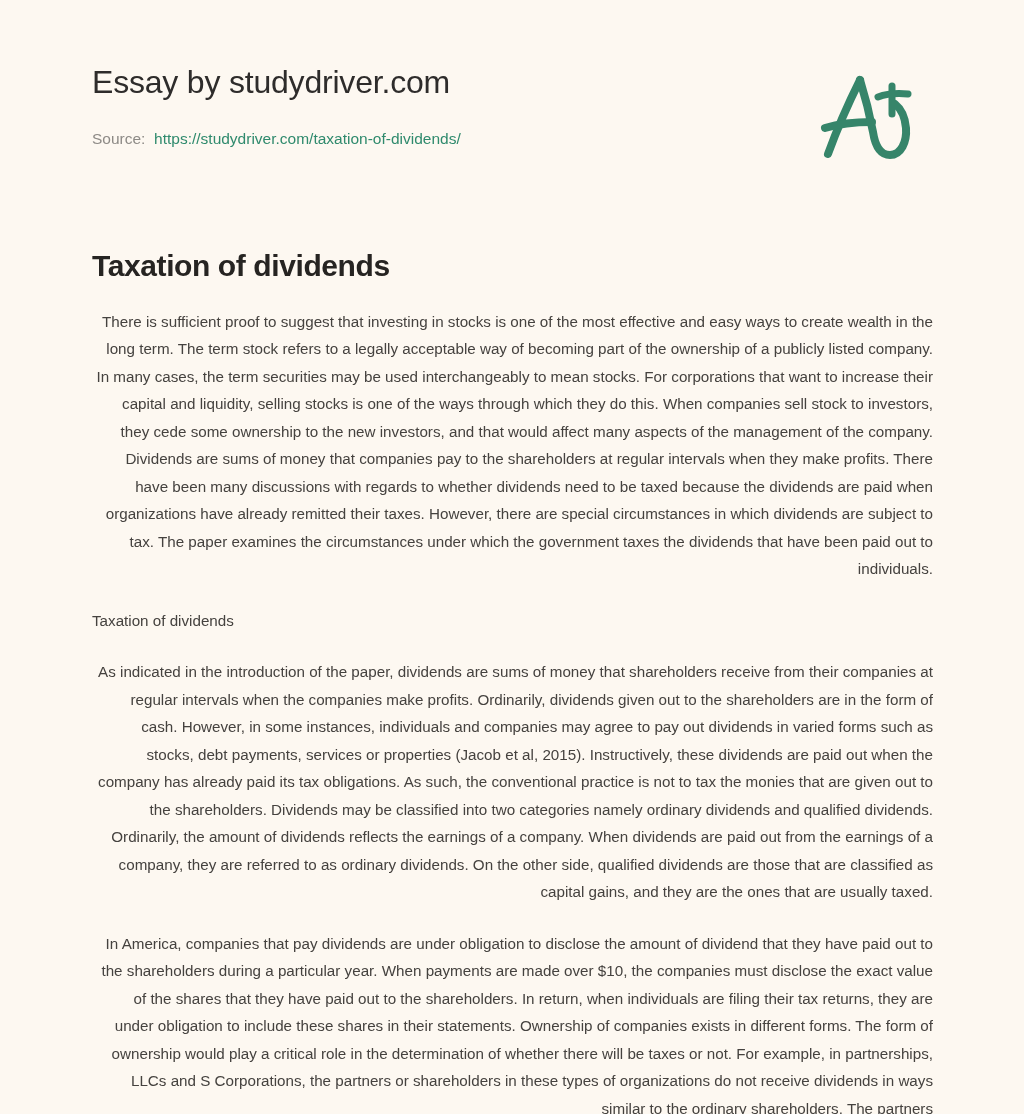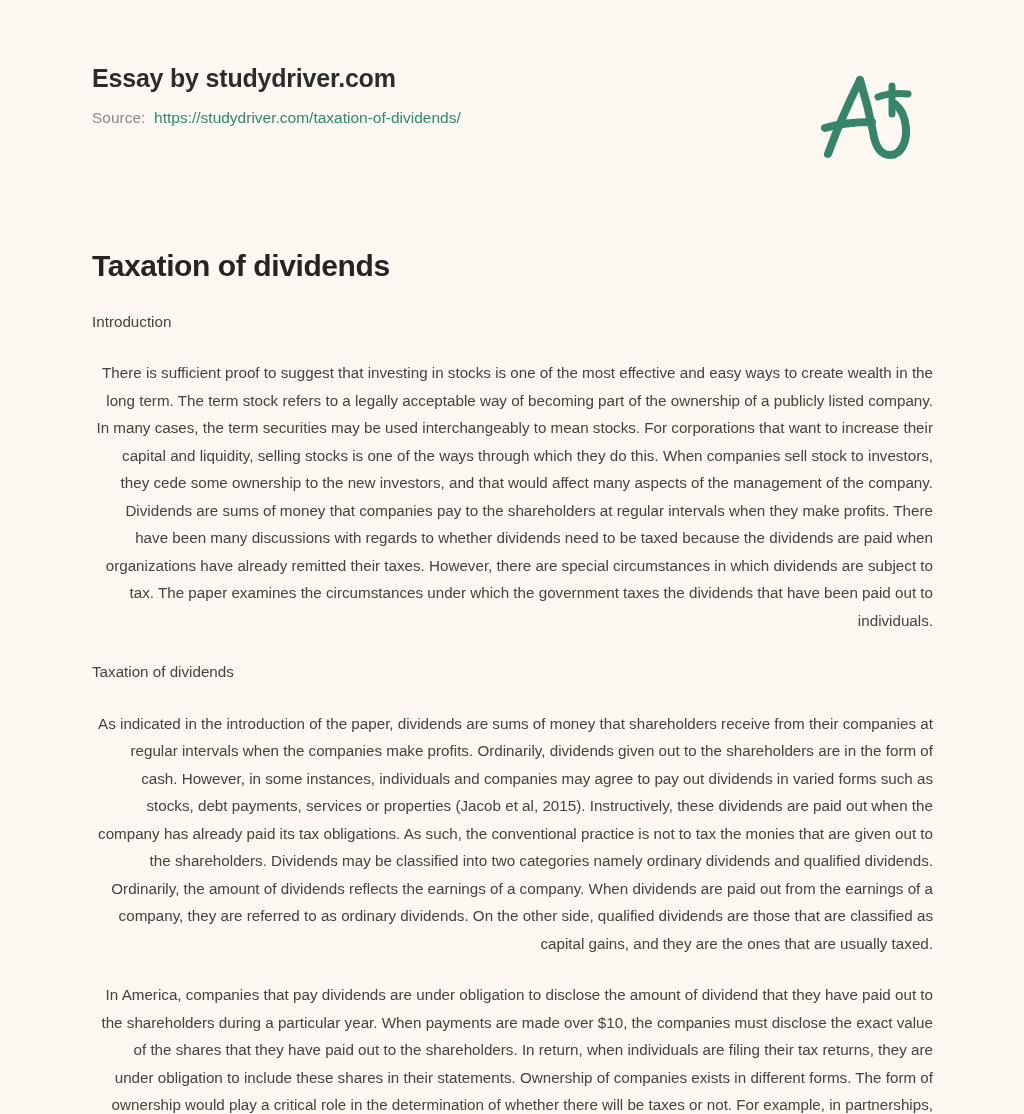--- a/index.html
+++ b/index.html
@@ -33,30 +33,30 @@
   }
 
   .brand-block {
     position: absolute;
     left: 92px;
     top: 63px;
     width: 620px;
   }
 
   .brand-title {
-    font-size: 25px;
-    font-weight: bold;
+    font-size: 32px;
+    font-weight: normal;
     color: #2e2c2b;
     letter-spacing: -0.2px;
     line-height: 1.2;
     margin: 0;
   }
 
   .source-line {
-    margin-top: 15px;
+    margin-top: 28px;
     font-size: 15.5px;
     line-height: 1.3;
     white-space: nowrap;
   }
 
   .source-label {
     color: #8d8a86;
   }
 
   .source-url {
@@ -152,21 +152,20 @@
     </div>
 
   </div>
 
   <div class="article">
 
     <h1 class="article-title">Taxation of dividends</h1>
 
     <div class="body-copy">
 
-      <p class="section-label">Introduction</p>
 
       <p class="para">There is sufficient proof to suggest that investing in stocks is one of the most effective and easy ways to create wealth in the long term. The term stock refers to a legally acceptable way of becoming part of the ownership of a publicly listed company. In many cases, the term securities may be used interchangeably to mean stocks. For corporations that want to increase their capital and liquidity, selling stocks is one of the ways through which they do this. When companies sell stock to investors, they cede some ownership to the new investors, and that would affect many aspects of the management of the company. Dividends are sums of money that companies pay to the shareholders at regular intervals when they make profits. There have been many discussions with regards to whether dividends need to be taxed because the dividends are paid when organizations have already remitted their taxes. However, there are special circumstances in which dividends are subject to tax. The paper examines the circumstances under which the government taxes the dividends that have been paid out to individuals.</p>
 
       <p class="section-label">Taxation of dividends</p>
 
       <p class="para">As indicated in the introduction of the paper, dividends are sums of money that shareholders receive from their companies at regular intervals when the companies make profits. Ordinarily, dividends given out to the shareholders are in the form of cash. However, in some instances, individuals and companies may agree to pay out dividends in varied forms such as stocks, debt payments, services or properties (Jacob et al, 2015). Instructively, these dividends are paid out when the company has already paid its tax obligations. As such, the conventional practice is not to tax the monies that are given out to the shareholders. Dividends may be classified into two categories namely ordinary dividends and qualified dividends. Ordinarily, the amount of dividends reflects the earnings of a company. When dividends are paid out from the earnings of a company, they are referred to as ordinary dividends. On the other side, qualified dividends are those that are classified as capital gains, and they are the ones that are usually taxed.</p>
 
       <p class="para">In America, companies that pay dividends are under obligation to disclose the amount of dividend that they have paid out to the shareholders during a particular year. When payments are made over $10, the companies must disclose the exact value of the shares that they have paid out to the shareholders. In return, when individuals are filing their tax returns, they are under obligation to include these shares in their statements. Ownership of companies exists in different forms. The form of ownership would play a critical role in the determination of whether there will be taxes or not. For example, in partnerships, LLCs and S Corporations, the partners or shareholders in these types of organizations do not receive dividends in ways similar to the ordinary shareholders. The partners</p>
 
     </div>

